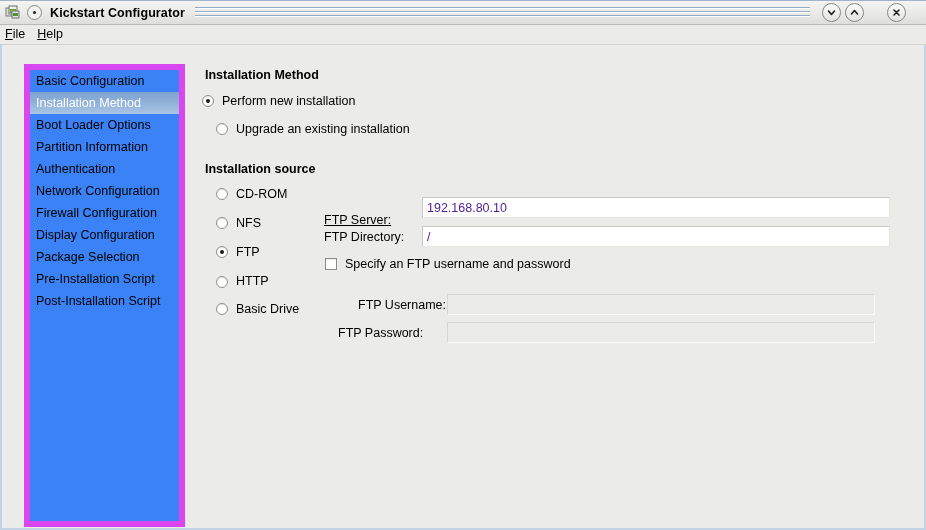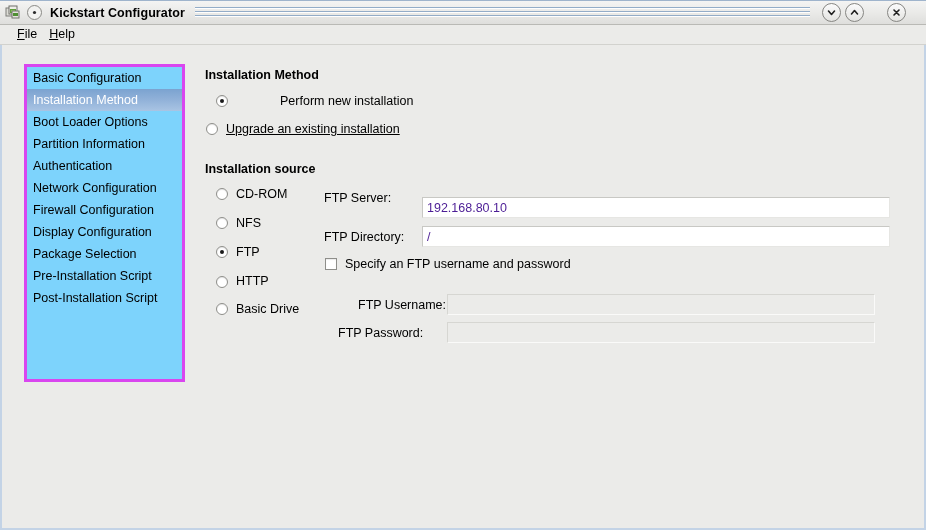--- a/index.html
+++ b/index.html
@@ -87,21 +87,21 @@
   
   #menubar {
     position: absolute;
     top: 25px; left: -2px;
     width: 926px;
     height: 20px;
     background: #ebebe9;
     border-bottom: 1px solid #d2d2ce;
     display: flex;
     align-items: center;
-    padding-left: 12px;
+    padding-left: 0;
   }
   .menu-item {
     font-size: 12.5px;
     padding: 1px 7px 2px 5px;
     cursor: default;
     white-space: nowrap;
   }
   .menu-item u { text-decoration: underline; }
 
   
@@ -111,23 +111,23 @@
     width: 922px;
     height: 482px;
     background: #ebebe9;
   }
 
   
   #sidebar {
     position: absolute;
     left: 22px; top: 18px;
     width: 161px;
-    height: 318px;
-    background: #7dd3fc;
-    border: 3px solid #d946ef;
+    height: 463px;
+    background: #3b82f6;
+    border: 6px solid #d946ef;
     overflow: hidden;
   }
   .side-item {
     height: 22px;
     line-height: 22px;
     padding-left: 6px;
     font-size: 12.5px;
     color: #000;
     white-space: nowrap;
     cursor: default;
@@ -174,35 +174,35 @@
   .radio.on::after {
     content: "";
     position: absolute;
     left: 3px; top: 3px;
     width: 4px; height: 4px;
     border-radius: 50%;
     background: #1a1a1a;
   }
   .radio-label { font-size: 12.5px; }
 
-  #radio-new { left: 19px; top: 48px; gap: 44px; }
-  #radio-upgrade { left: 9px; top: 76px; text-decoration: underline; }
+  #radio-new { left: 5px; top: 48px; }
+  #radio-upgrade { left: 19px; top: 76px; }
   #radio-cdrom { left: 19px; top: 141px; }
   #radio-nfs { left: 19px; top: 170px; }
   #radio-ftp { left: 19px; top: 199px; }
   #radio-http { left: 19px; top: 228px; align-items: flex-end; }
   #radio-hd { left: 19px; top: 256px; }
 
   
   .field-label {
     position: absolute;
     font-size: 12.5px;
     white-space: nowrap;
   }
-  #lbl-ftp-server { left: 127px; top: 145px; }
+  #lbl-ftp-server { left: 127px; top: 167px; text-decoration: underline; }
   #lbl-ftp-dir { left: 127px; top: 184px; }
   #lbl-ftp-user { left: 141px; top: 252px; text-align: right; width: 108px; }
   #lbl-ftp-pass { left: 141px; top: 280px; text-align: left; width: 108px; }
 
   .textfield {
     position: absolute;
     height: 21px;
     background: #ffffff;
     border-top: 1px solid #c8c8c4;
     border-left: 1px solid #c8c8c4;

